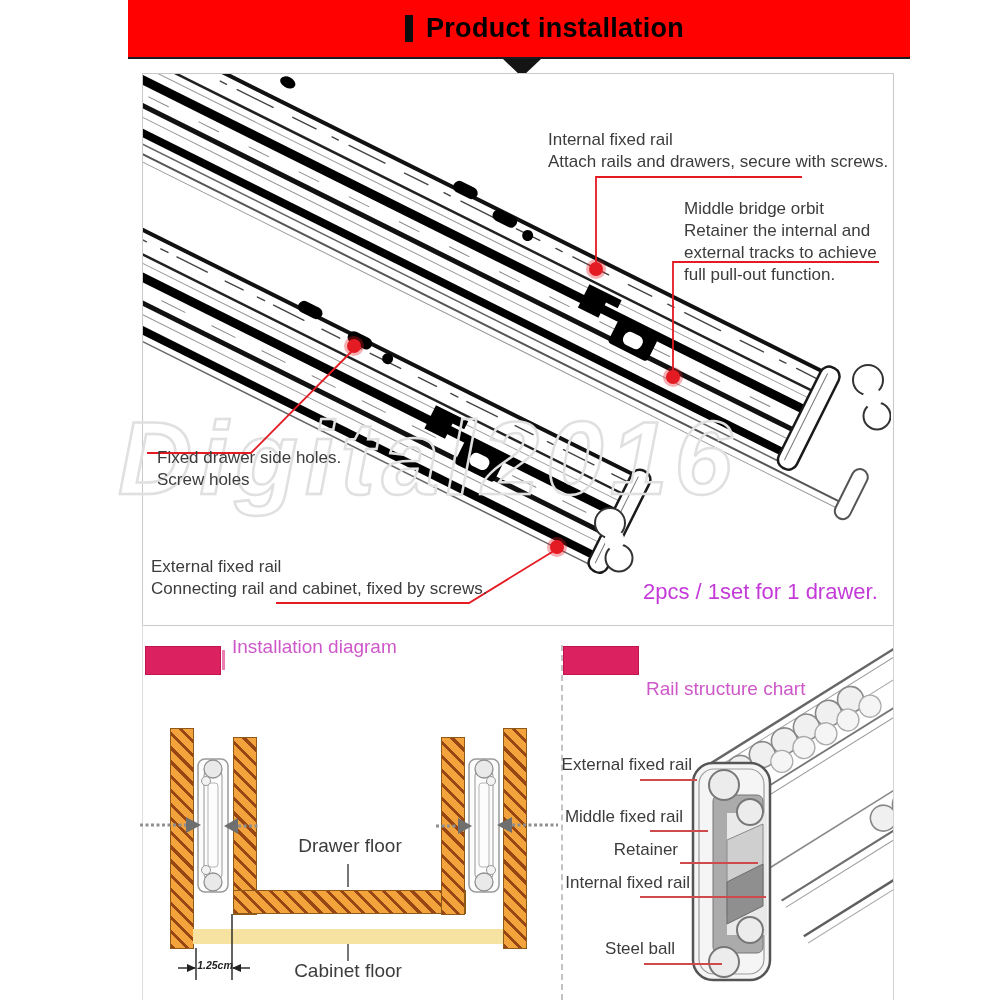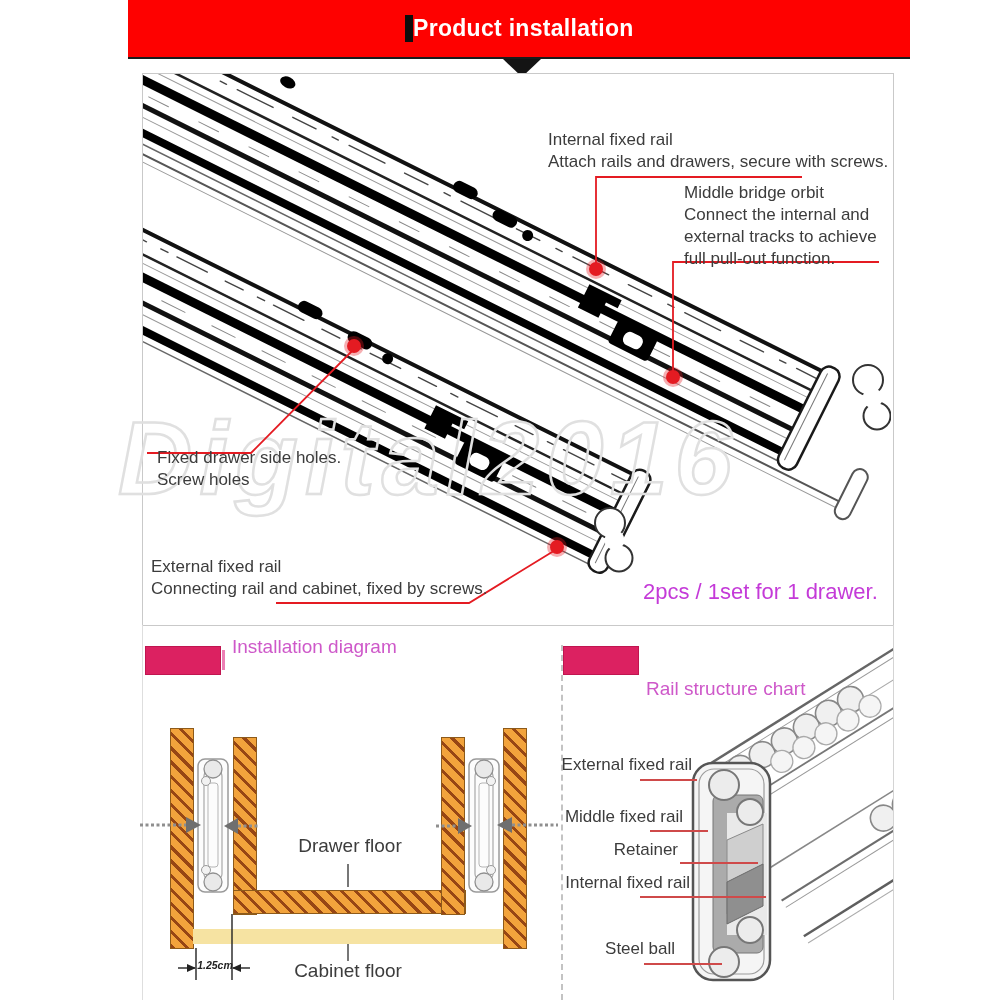--- a/index.html
+++ b/index.html
@@ -4,21 +4,21 @@
 <style>
   html,body{margin:0;padding:0;background:#fff;}
   #page{position:relative;width:1000px;height:1000px;background:#fff;overflow:hidden;
         font-family:"Liberation Sans",sans-serif;}
   .abs{position:absolute;}
 
   
   #banner{left:128px;top:0;width:782px;height:57px;background:#fe0100;
           border-bottom:2px solid #1b1b1b;display:flex;align-items:center;}
   #banner .bar{width:8px;height:27px;background:#0d0d0d;margin-left:277px;}
-  #banner .title{color:#ffffff;font-size:23px;font-weight:600;letter-spacing:.3px;}
+  #banner .title{color:#000000;font-size:27px;font-weight:600;margin-left:13px;letter-spacing:.3px;}
   #banner-tri{left:503px;top:59px;width:0;height:0;border-left:19px solid transparent;
               border-right:19px solid transparent;border-top:18px solid #141414;}
 
   
   #mainbox{left:142px;top:73px;width:750px;height:551px;border:1px solid #c9c9c9;background:#fff;}
   #lowerbox{left:142px;top:625px;width:750px;height:375px;border-left:1px solid #dedede;
             border-right:1px solid #d4d4d4;}
   #divider{left:561px;top:645px;height:355px;width:0;border-left:2px dashed #c3c3c3;}
 
   
@@ -154,23 +154,23 @@
         <circle cx="354" cy="346" r="7"></circle>
       <circle cx="557" cy="547" r="10" opacity="0.35"></circle>
         <circle cx="557" cy="547" r="7"></circle>
     </g>
   </svg>
 
   <div class="abs ann" style="left:548px;top:129px;">
     <div>Internal fixed rail</div>
     <div>Attach rails and drawers, secure with screws.</div>
   </div>
-  <div class="abs ann wrap" style="left:684px;top:182px;width:214px;">
+  <div class="abs ann wrap" style="left:684px;top:198px;width:214px;">
     <div>Middle bridge orbit</div>
-    <div>Connect the internal and external tracks to achieve full pull-out function.</div>
+    <div>Retainer the internal and external tracks to achieve full pull-out function.</div>
   </div>
   <div class="abs ann" style="left:157px;top:447px;">
     <div>Fixed drawer side holes.</div>
     <div>Screw holes</div>
   </div>
   <div class="abs ann" style="left:151px;top:556px;">
     <div>External fixed rail</div>
     <div>Connecting rail and cabinet, fixed by screws.</div>
   </div>
 

